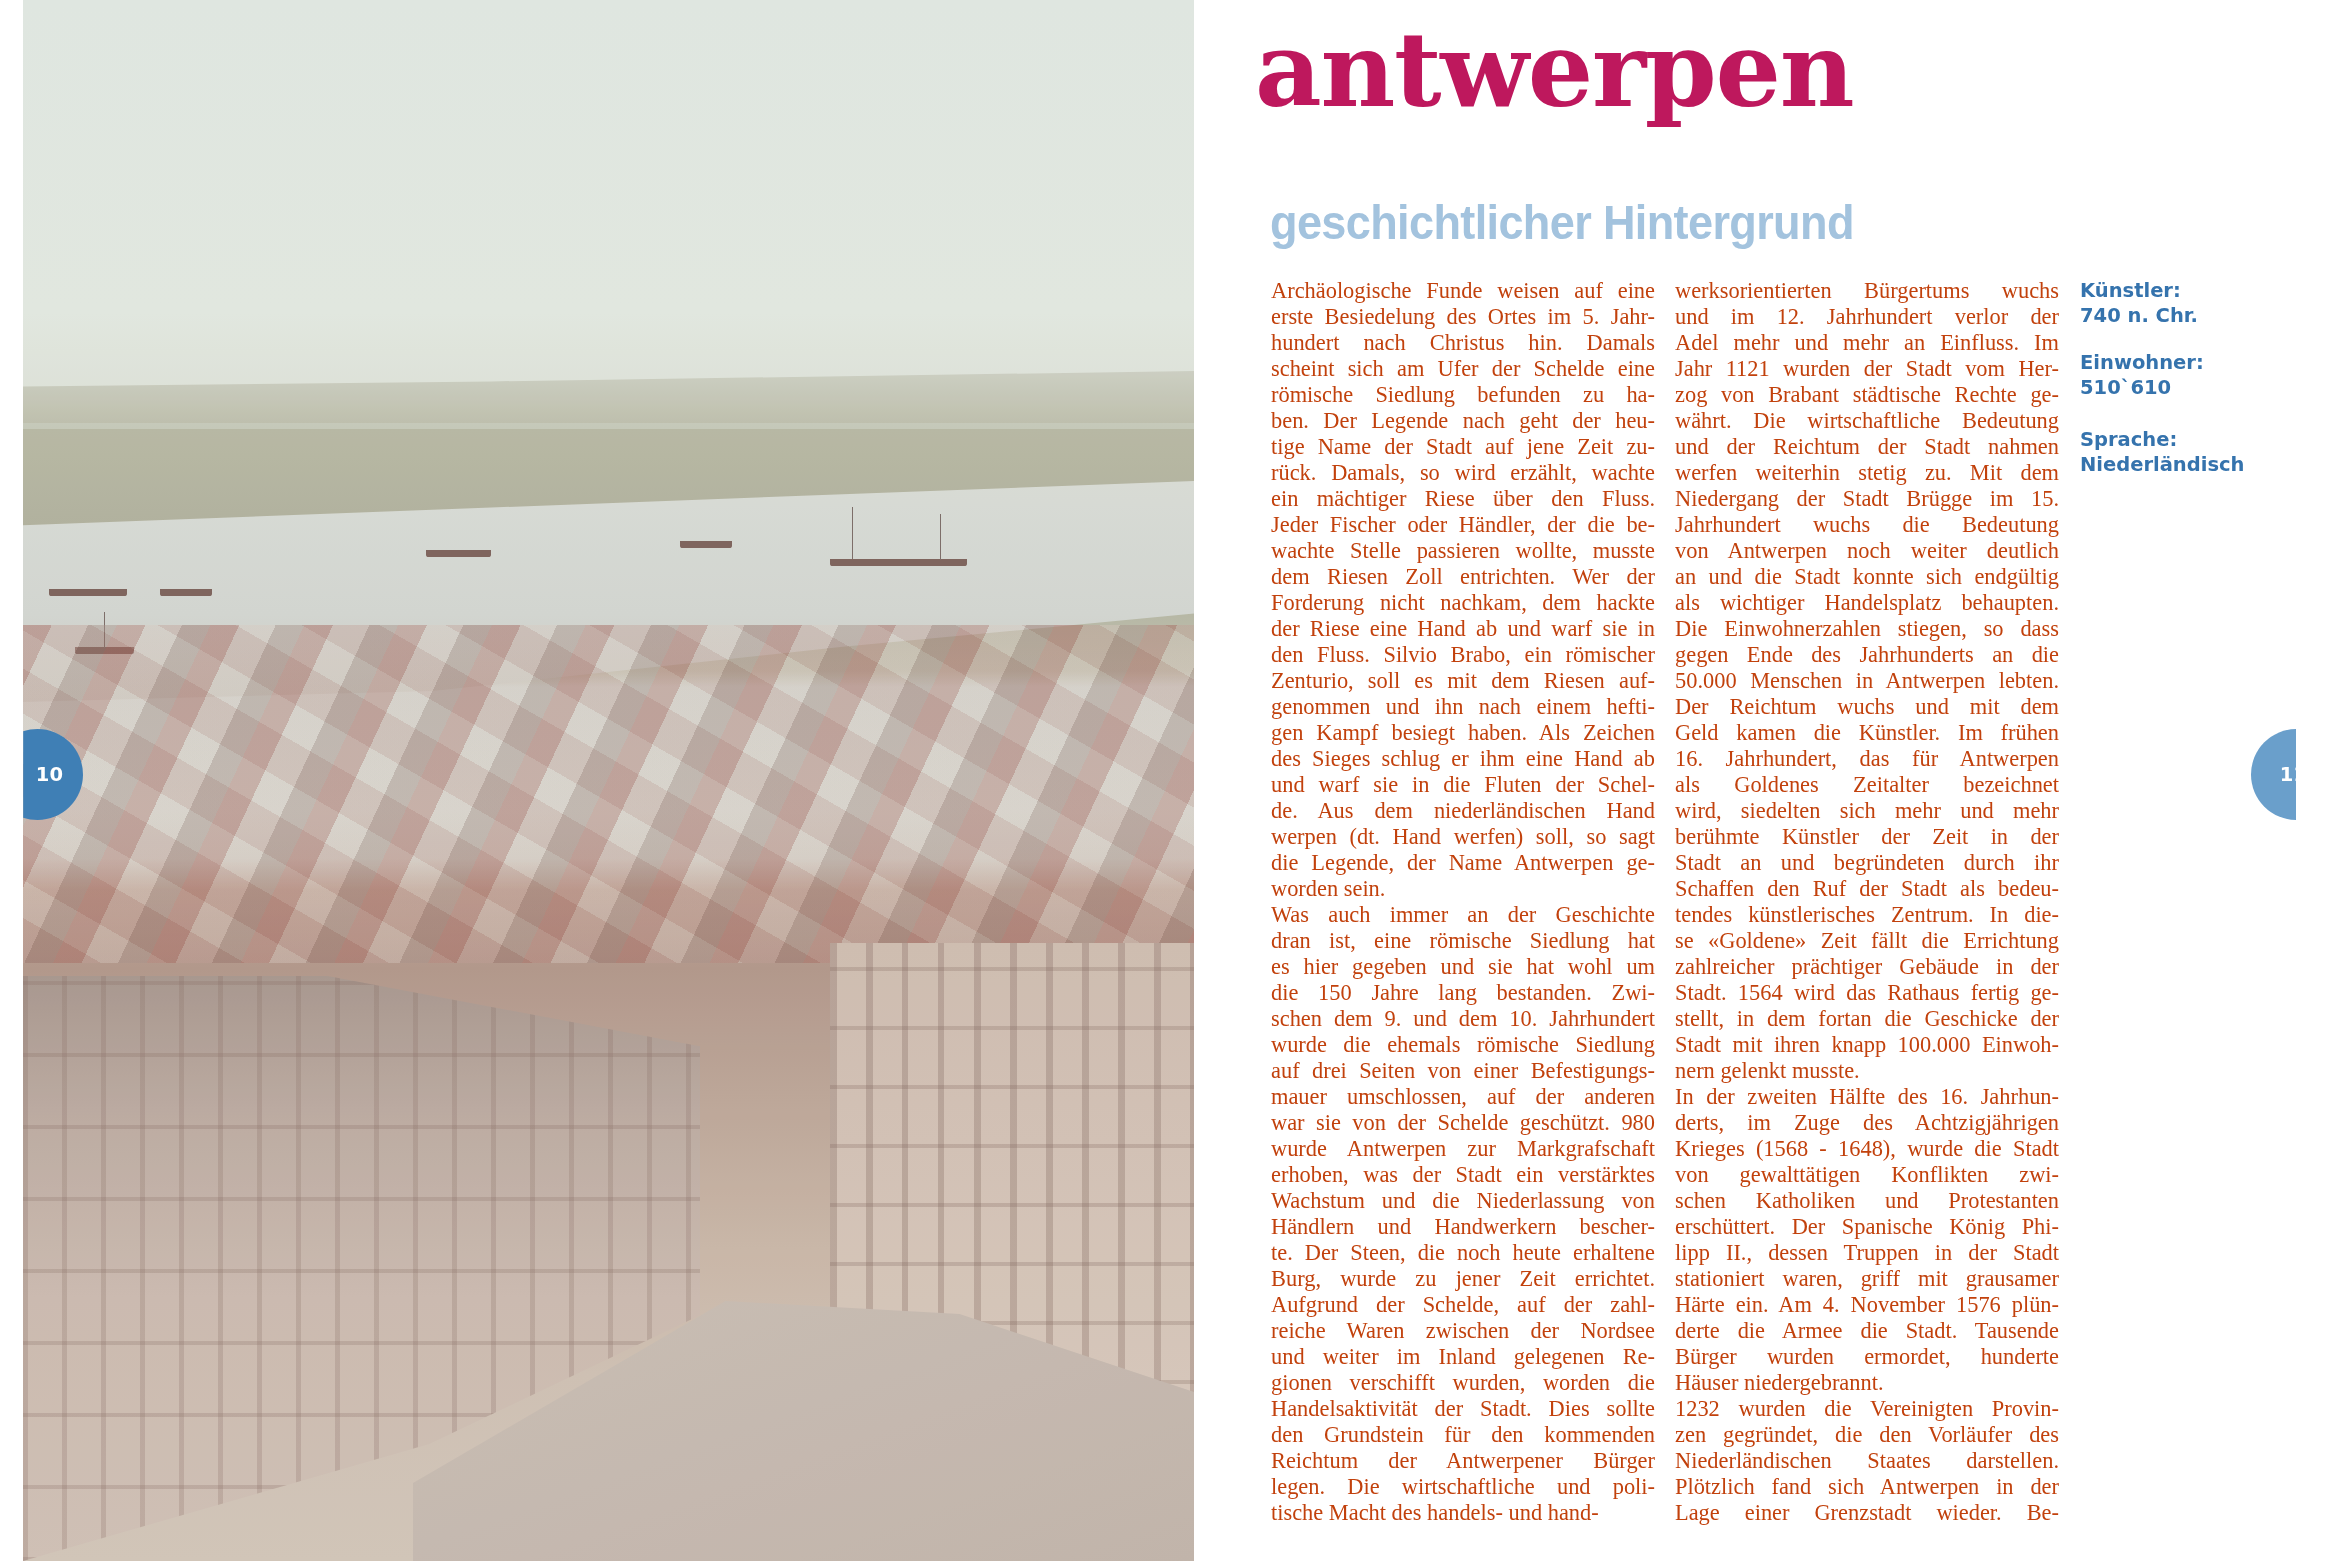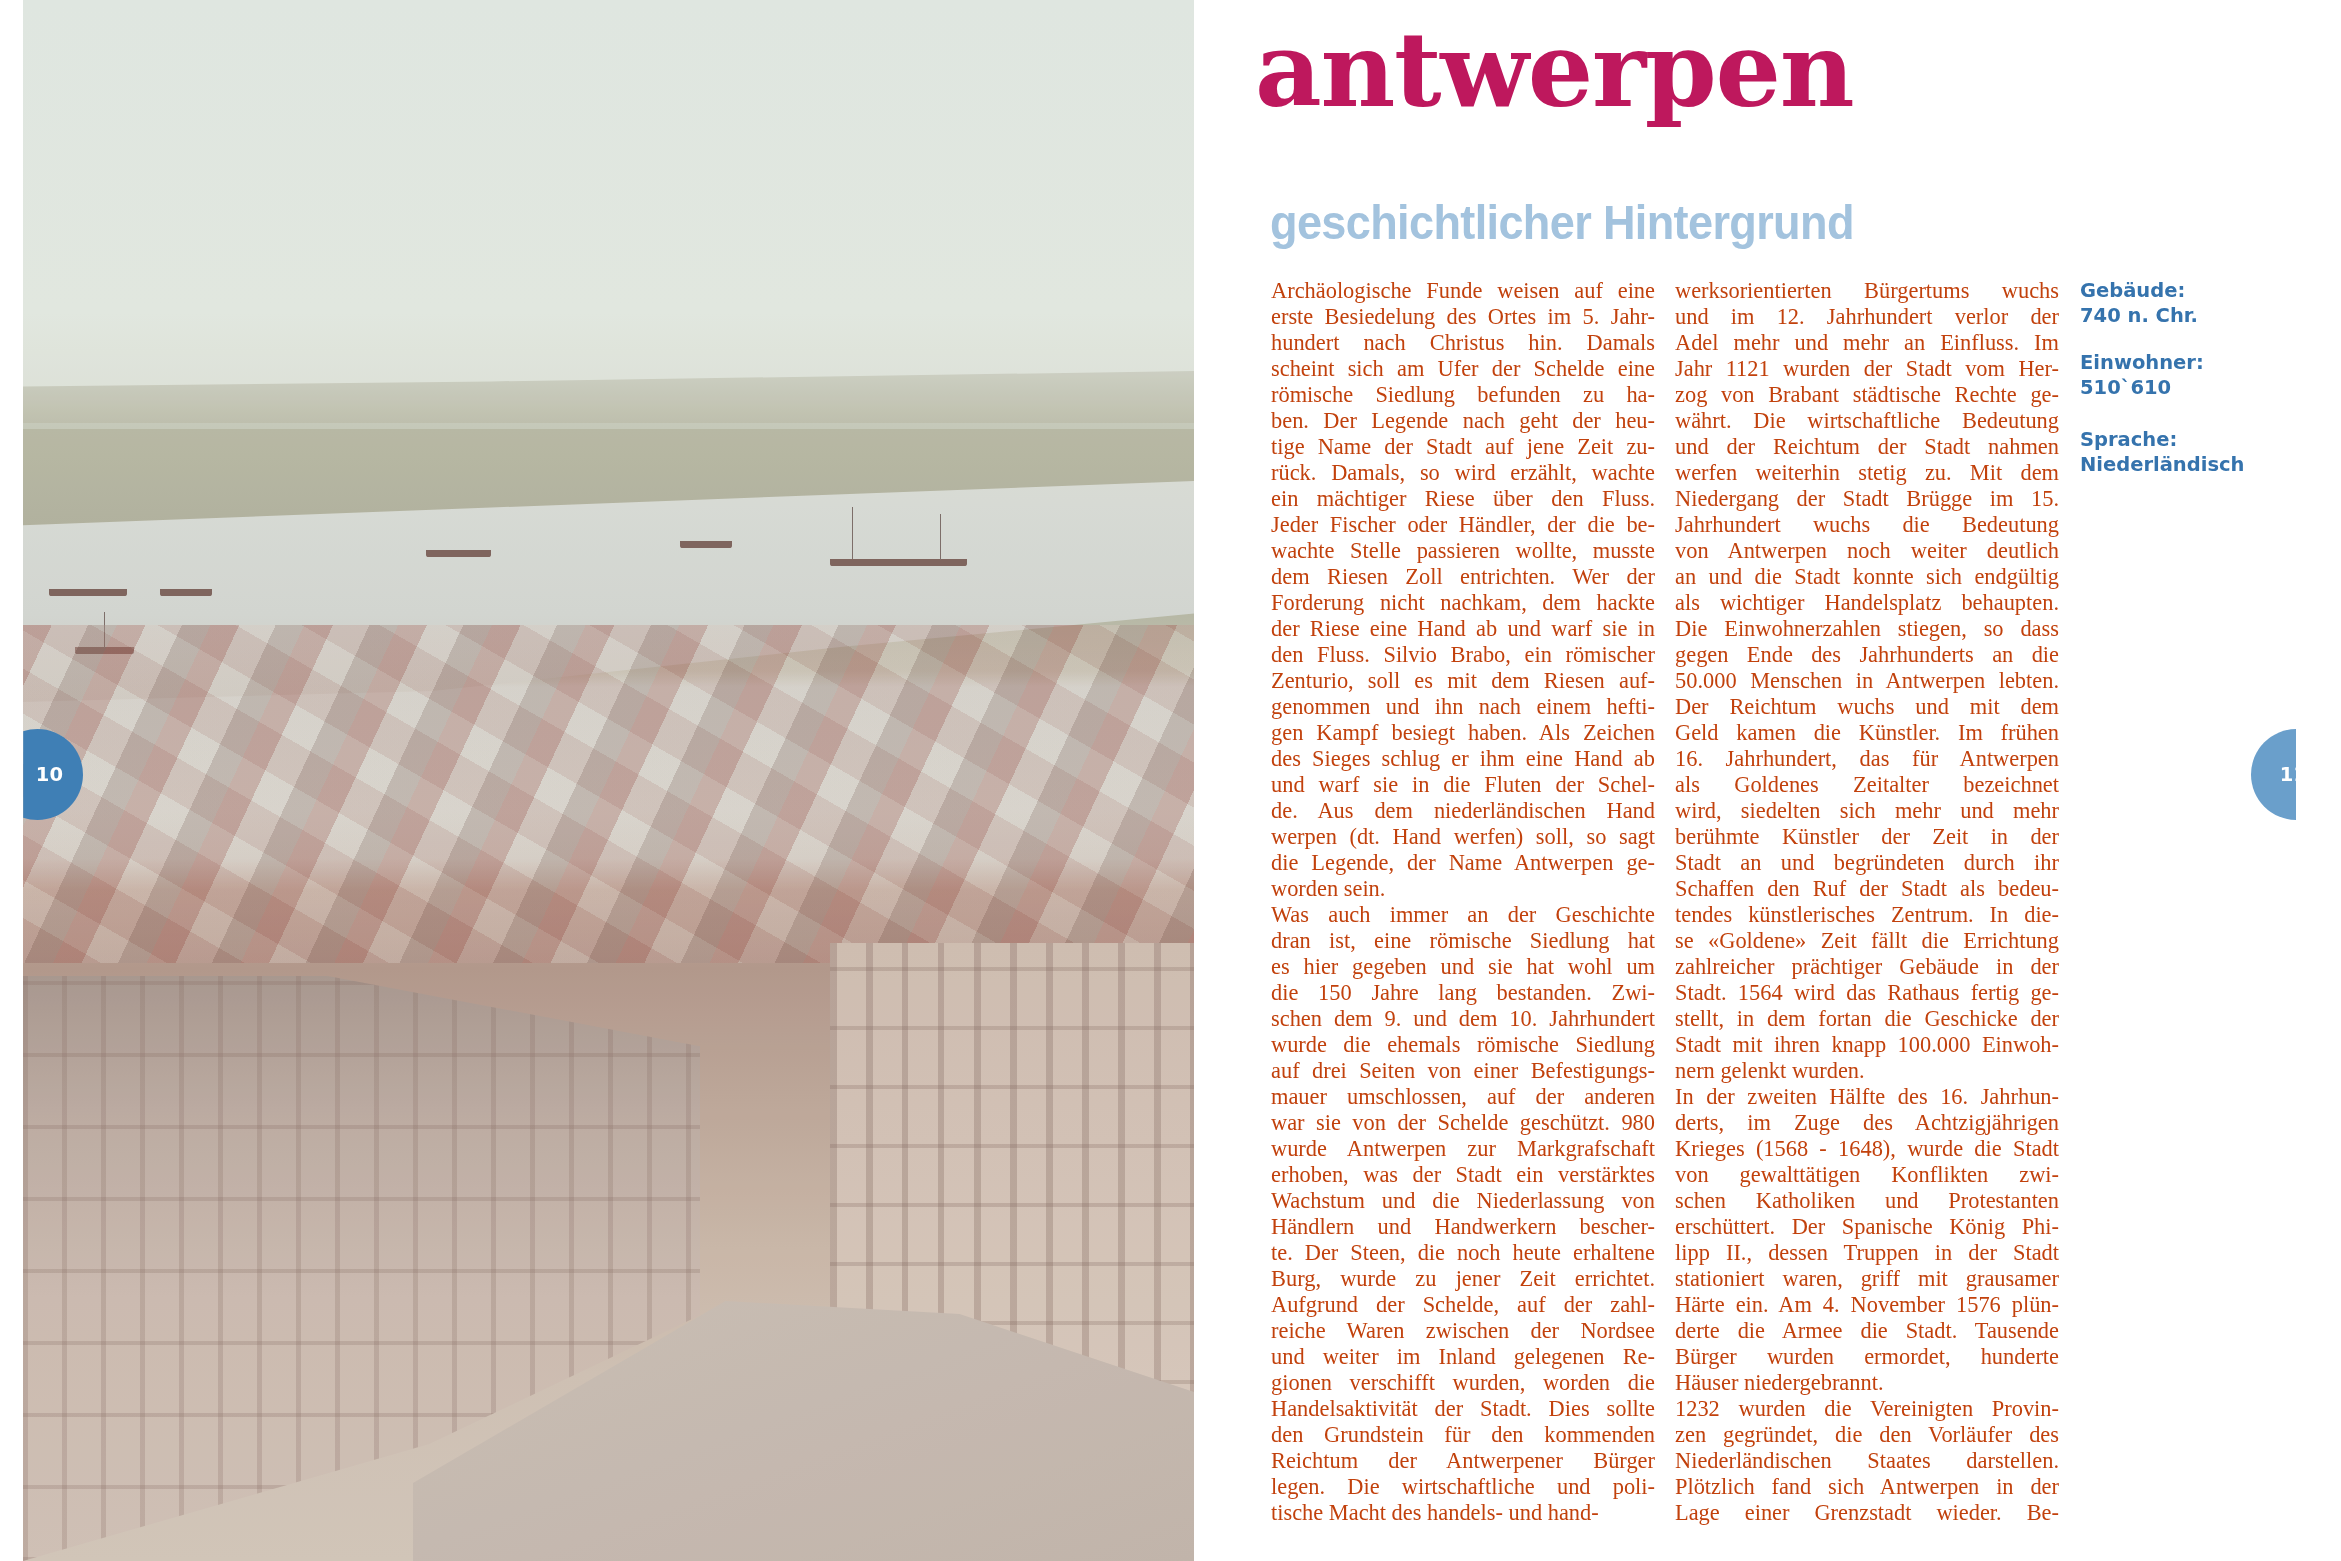--- a/index.html
+++ b/index.html
@@ -209,21 +209,21 @@
     <span class="line">wird, siedelten sich mehr und mehr</span>
     <span class="line">berühmte Künstler der Zeit in der</span>
     <span class="line">Stadt an und begründeten durch ihr</span>
     <span class="line">Schaffen den Ruf der Stadt als bedeu-</span>
     <span class="line">tendes künstlerisches Zentrum. In die-</span>
     <span class="line">se «Goldene» Zeit fällt die Errichtung</span>
     <span class="line">zahlreicher prächtiger Gebäude in der</span>
     <span class="line">Stadt. 1564 wird das Rathaus fertig ge-</span>
     <span class="line">stellt, in dem fortan die Geschicke der</span>
     <span class="line">Stadt mit ihren knapp 100.000 Einwoh-</span>
-    <span class="line last">nern gelenkt wurden.</span>
+    <span class="line last">nern gelenkt musste.</span>
     <span class="line">In der zweiten Hälfte des 16. Jahrhun-</span>
     <span class="line">derts, im Zuge des Achtzigjährigen</span>
     <span class="line">Krieges (1568 - 1648), wurde die Stadt</span>
     <span class="line">von gewalttätigen Konflikten zwi-</span>
     <span class="line">schen Katholiken und Protestanten</span>
     <span class="line">erschüttert. Der Spanische König Phi-</span>
     <span class="line">lipp II., dessen Truppen in der Stadt</span>
     <span class="line">stationiert waren, griff mit grausamer</span>
     <span class="line">Härte ein. Am 4. November 1576 plün-</span>
     <span class="line">derte die Armee die Stadt. Tausende</span>
@@ -231,21 +231,21 @@
     <span class="line last">Häuser niedergebrannt.</span>
     <span class="line">1232 wurden die Vereinigten Provin-</span>
     <span class="line">zen gegründet, die den Vorläufer des</span>
     <span class="line">Niederländischen Staates darstellen.</span>
     <span class="line">Plötzlich fand sich Antwerpen in der</span>
     <span class="line">Lage einer Grenzstadt wieder. Be-</span>
   </div>
 
 <div class="facts">
   <div class="fact">
-    <div>Gebäude:</div>
+    <div>Künstler:</div>
     <div>740 n. Chr.</div>
   </div>
   <div class="fact">
     <div>Einwohner:</div>
     <div>510`610</div>
   </div>
   <div class="fact">
     <div>Sprache:</div>
     <div>Niederländisch</div>
   </div>

